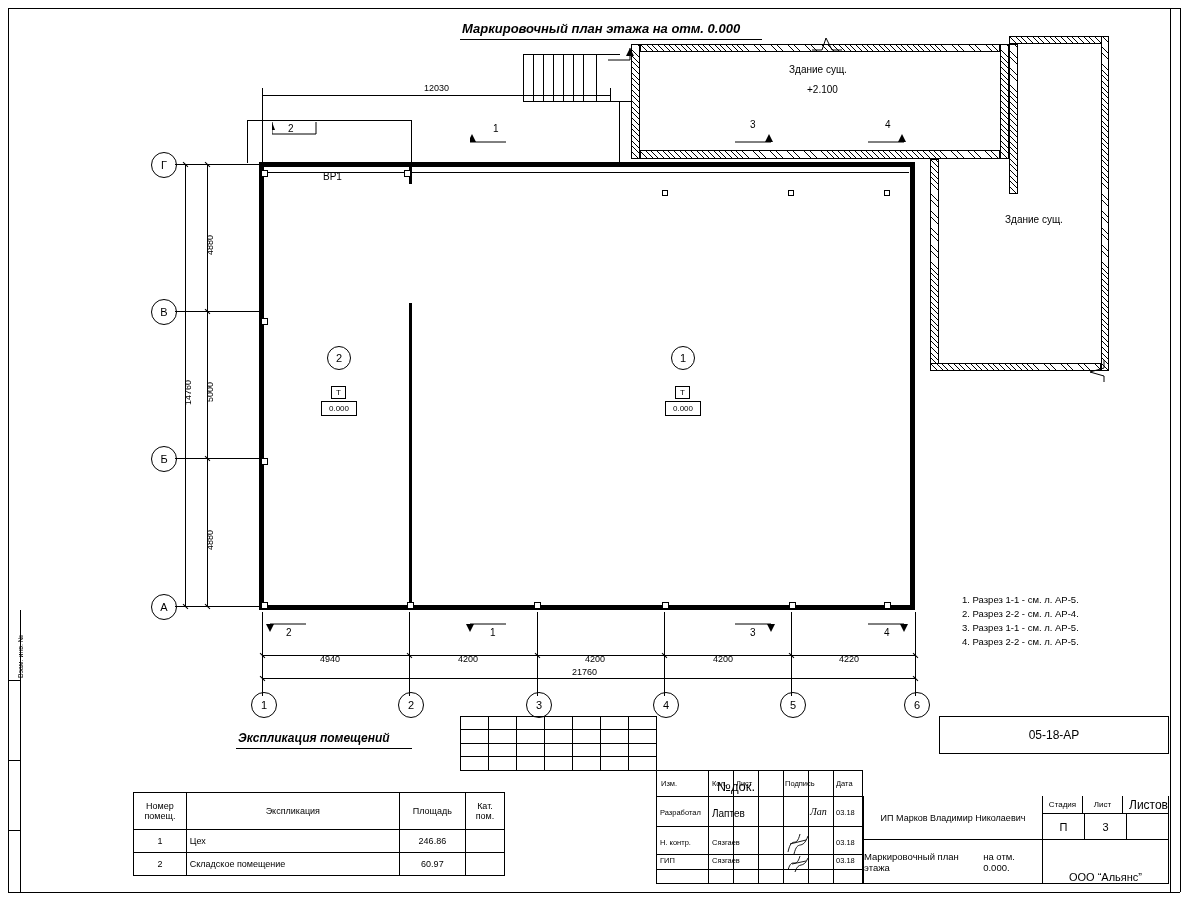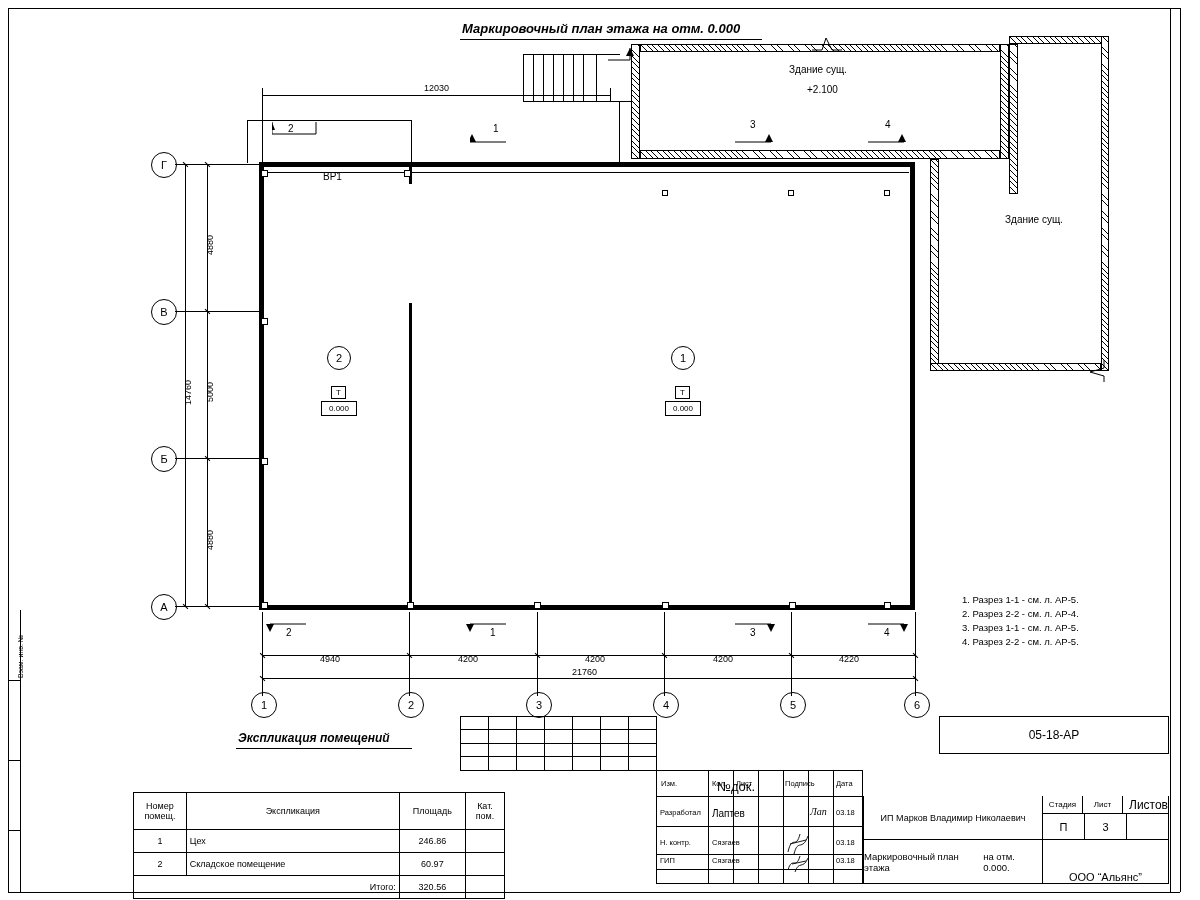--- a/index.html
+++ b/index.html
@@ -286,25 +286,20 @@
       <td>Цех</td>
       <td class="ctr">246.86</td>
       <td class="ctr"></td>
     </tr>
     <tr>
       <td class="ctr" style="height:20px;">2</td>
       <td>Складское помещение</td>
       <td class="ctr">60.97</td>
       <td class="ctr"></td>
     </tr>
-    <tr>
-      <td class="rt" colspan="2" style="height:20px;border-right:none;">Итого:</td>
-      <td class="ctr">320.56</td>
-      <td class="ctr"></td>
-    </tr>
   </tbody>
     </table>
 
   <div class="abs" style="left:460px;top:716px;width:196px;height:54px;">
     <div class="ln hline" style="left:0;top:0;width:196px;"></div>
     <div class="ln hline" style="left:0;top:13px;width:196px;"></div>
     <div class="ln hline" style="left:0;top:27px;width:196px;"></div>
     <div class="ln hline" style="left:0;top:40px;width:196px;"></div>
     <div class="ln hline" style="left:0;top:54px;width:196px;"></div>
     <div class="ln vline" style="left:0;top:0;height:54px;"></div>

